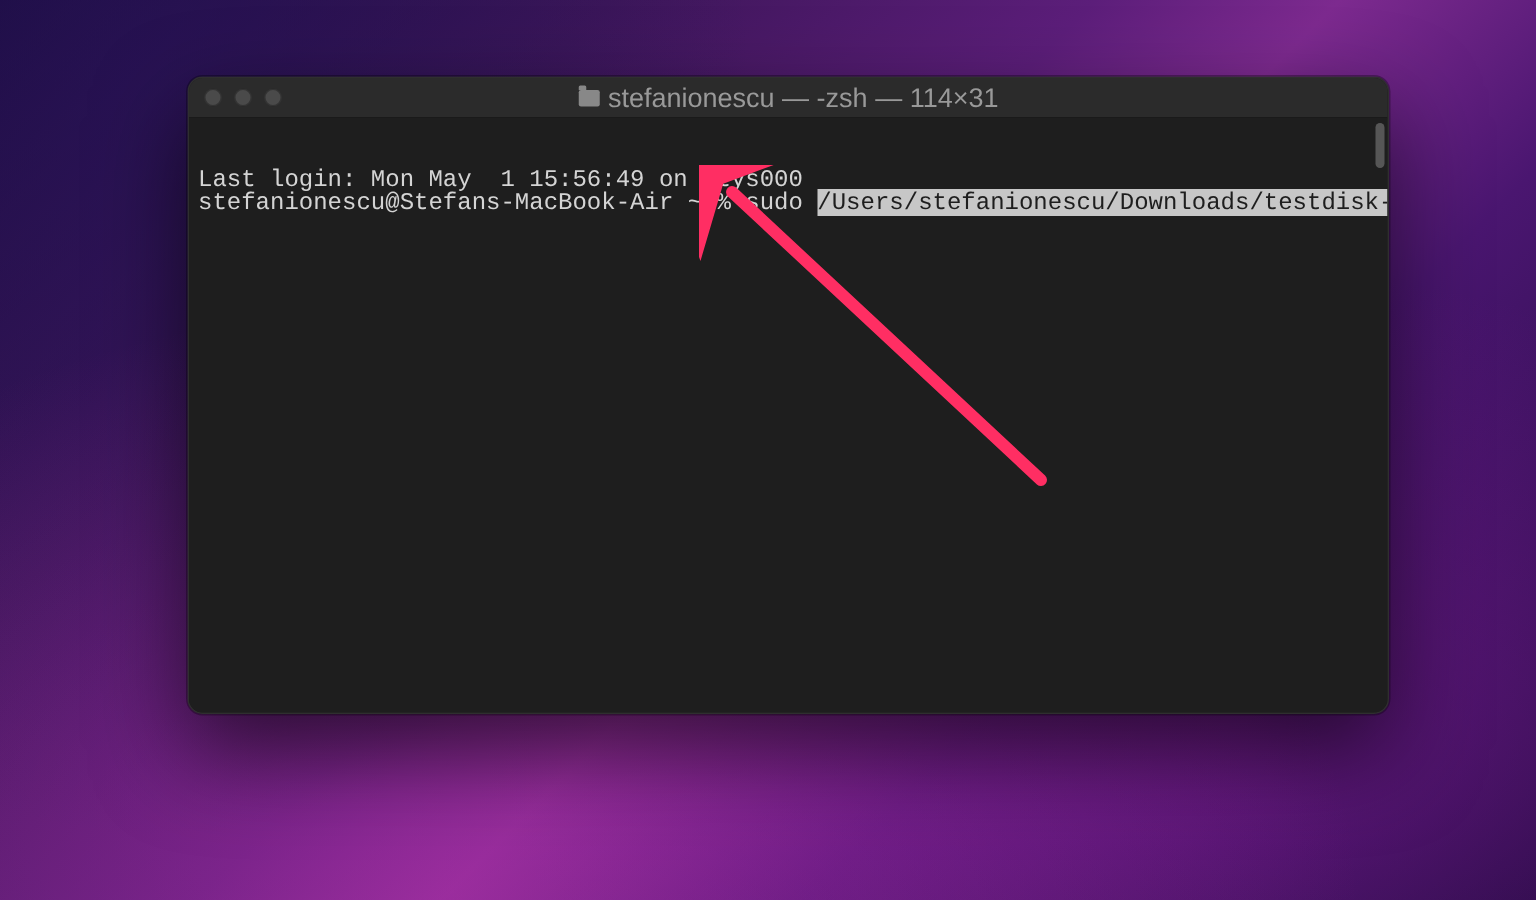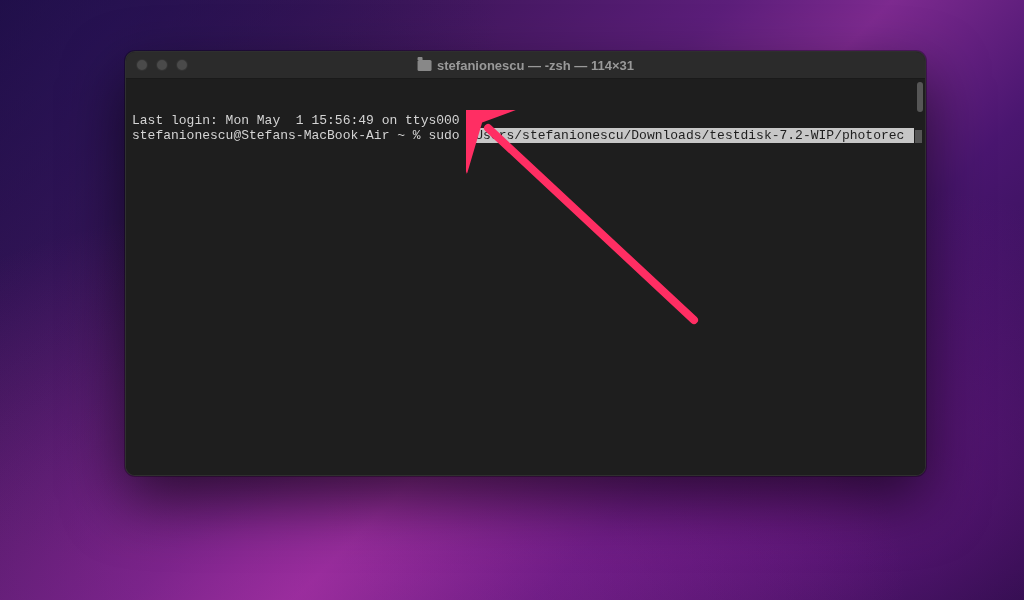--- a/index.html
+++ b/index.html
@@ -63,22 +63,22 @@
       border: 0.5px solid rgba(0,0,0,0.3);
     }
     .title-center {
       position: absolute;
       left: 50%;
       transform: translateX(-50%);
       display: flex;
       align-items: center;
       gap: 6px;
       color: #999;
-      font-size: 13px;
-      font-weight: 700;
+      font-size: 18px;
+      font-weight: 400;
     }
     .folder-icon {
       width: 14px;
       height: 11px;
       background: #888;
       border-radius: 1.5px;
       position: relative;
     }
     .folder-icon::before {
       content: '';
@@ -88,21 +88,21 @@
       width: 5px;
       height: 2.5px;
       background: #888;
       border-radius: 1px 1px 0 0;
     }
     .terminal-body {
       flex: 1;
       background: #1e1e1e;
       padding: 4px 6px;
       font-family: "SF Mono", Menlo, Monaco, "Courier New", monospace;
-      font-size: 13px;
+      font-size: 16px;
       line-height: 15px;
       color: #d4d4d4;
       position: relative;
       white-space: pre;
       overflow: hidden;
     }
     .terminal-body::after {
       content: '';
       position: absolute;
       right: 2px;

